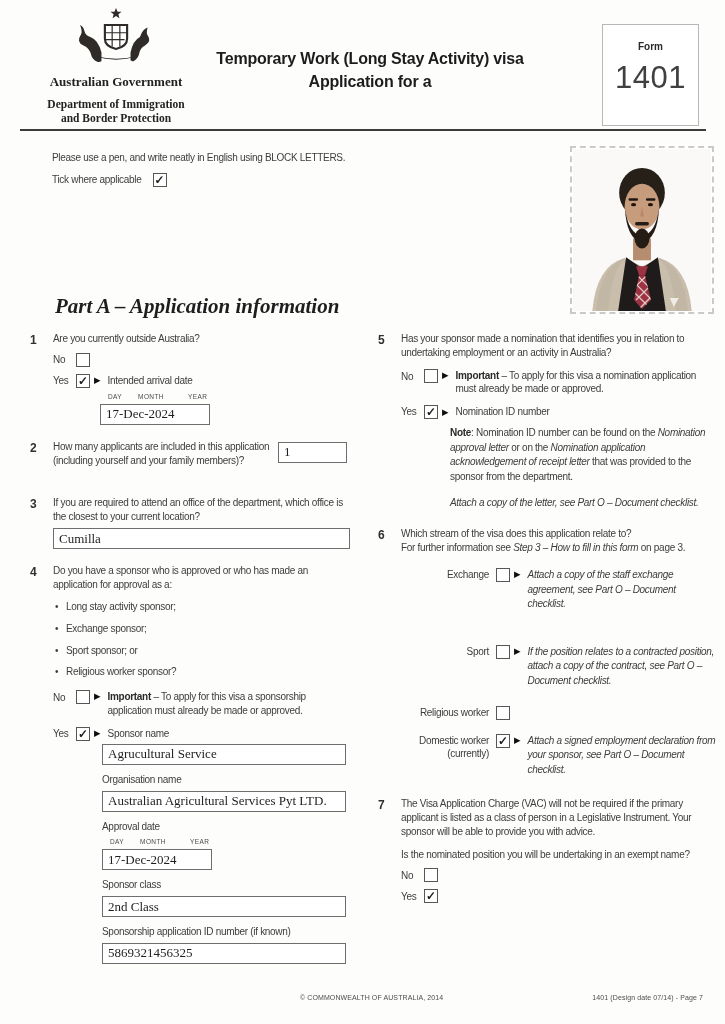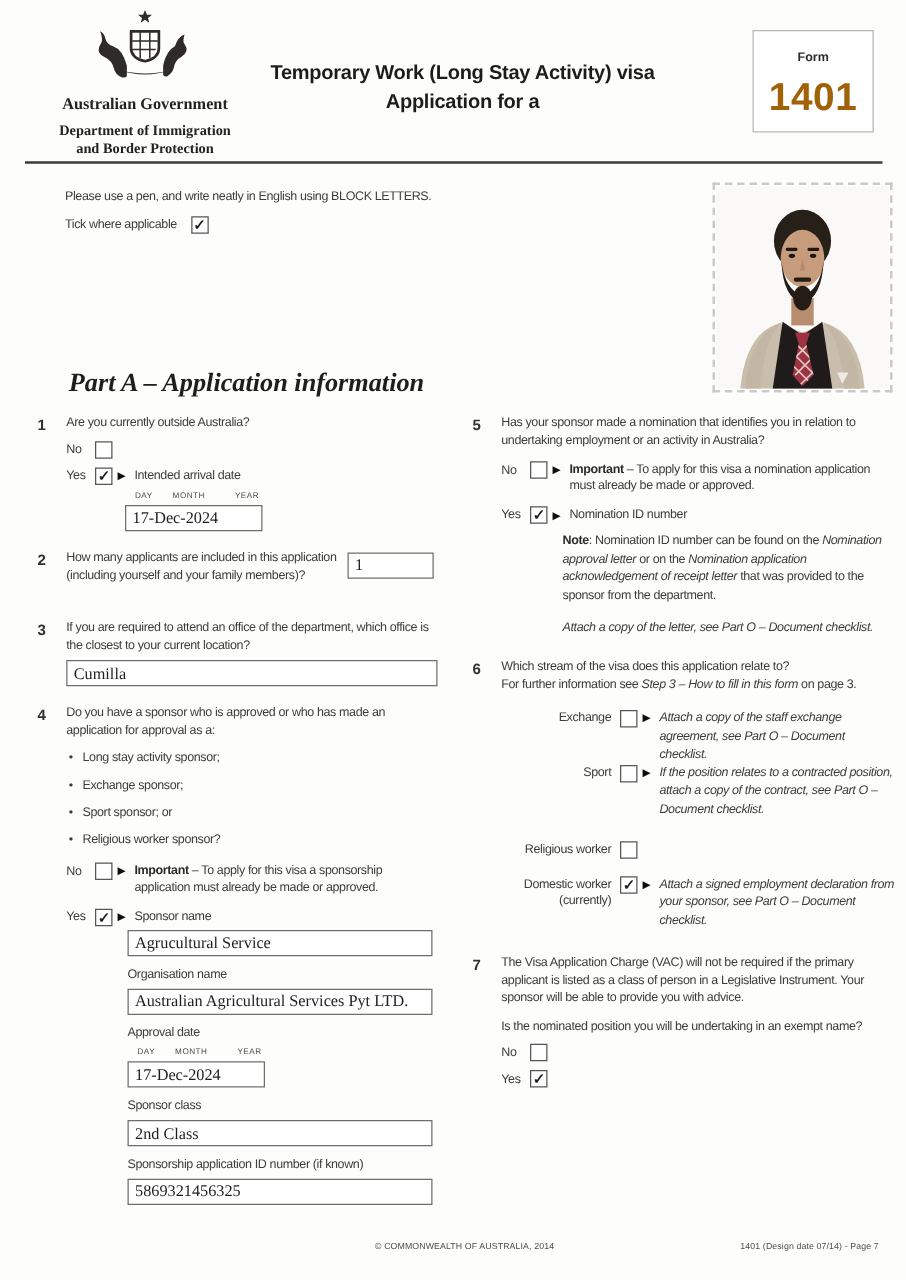--- a/index.html
+++ b/index.html
@@ -8,24 +8,24 @@
     position:relative; width:725px; height:1024px; background:#fdfdfc;
     font-family:"Liberation Sans", sans-serif; font-size:10px; letter-spacing:-0.3px;
     color:#3d3d3d; line-height:1.38; overflow:hidden;
   }
   
   .logo-block { position:absolute; left:28px; top:6px; width:176px; text-align:center; }
   .gov-name { font-family:"Liberation Serif", serif; font-weight:bold; font-size:13px; color:#232323; letter-spacing:0; margin-top:1px; }
   .dept-name { font-family:"Liberation Serif", serif; font-weight:bold; font-size:11.5px; color:#232323; letter-spacing:0; line-height:1.2; margin-top:7px; }
   .title-block { position:absolute; left:170px; top:47px; width:400px; text-align:center;
     font-weight:bold; font-size:16px; color:#1c1c1c; letter-spacing:-0.2px; line-height:1.45; }
-  .form-box { position:absolute; left:602px; top:24px; width:97px; height:82px;
+  .form-box { position:absolute; left:602px; top:24px; width:97px; height:102px;
     border:1px solid #b7b7b7; background:#fff; text-align:center; }
   .form-lbl { font-size:10px; font-weight:bold; color:#2a2a2a; margin-top:15px; letter-spacing:0; }
-  .form-num { font-size:31px; font-weight:bold; color:#a16207; margin-top:3px; letter-spacing:0.5px; }
+  .form-num { font-size:31px; font-weight:normal; color:#404040; margin-top:3px; letter-spacing:0.5px; }
   .rule { position:absolute; left:20px; top:129px; width:686px; height:2px; background:#3c3c3c; }
   
   .instructions { position:absolute; left:52px; top:151px; width:420px; }
   .instr-row2 { display:flex; align-items:center; gap:11px; margin-top:8px; }
   
   .photo { position:absolute; left:570px; top:146px; width:144px; height:168px;
     border:2px dashed #cccac8; background:#ffffff; padding:1px; }
   .photo svg { display:block; width:100%; height:100%; }
   
   .part-a { position:absolute; left:55px; top:292px; font-family:"Liberation Serif", serif;
@@ -69,21 +69,21 @@
   
   .q5-idbox { margin-left:49px; width:265px; margin-top:5px; }
   .q5-note { margin-left:49px; margin-top:7px; width:267px; line-height:1.46; }
   .q5-attach { margin-left:49px; margin-top:11px; width:267px; }
   .q6 { margin-top:18px; }
   .opt { display:flex; align-items:flex-start; margin-top:13px; }
   .opt-lab { width:88px; flex:none; text-align:right; line-height:1.3; }
   .opt-lab .sub { display:block; }
   .opt .cb { margin-left:7px; }
   .opt-note { flex:1; min-width:0; font-style:italic; line-height:1.46; }
-  .opt-sport { margin-top:0; }
+  .opt-sport { margin-top:33px; }
   .opt-rel { margin-top:17px; }
   .opt-dom { margin-top:14px; }
   .q7 { margin-top:20px; }
   .q7-q { margin-top:9px; }
   
   .foot-copy { position:absolute; left:300px; top:993px; font-size:7px; color:#4d4d4d; letter-spacing:0.1px; }
   .foot-page { position:absolute; right:22px; top:993px; font-size:7px; color:#4d4d4d; letter-spacing:0.1px; }
 </style>
 </head>
 <body>

